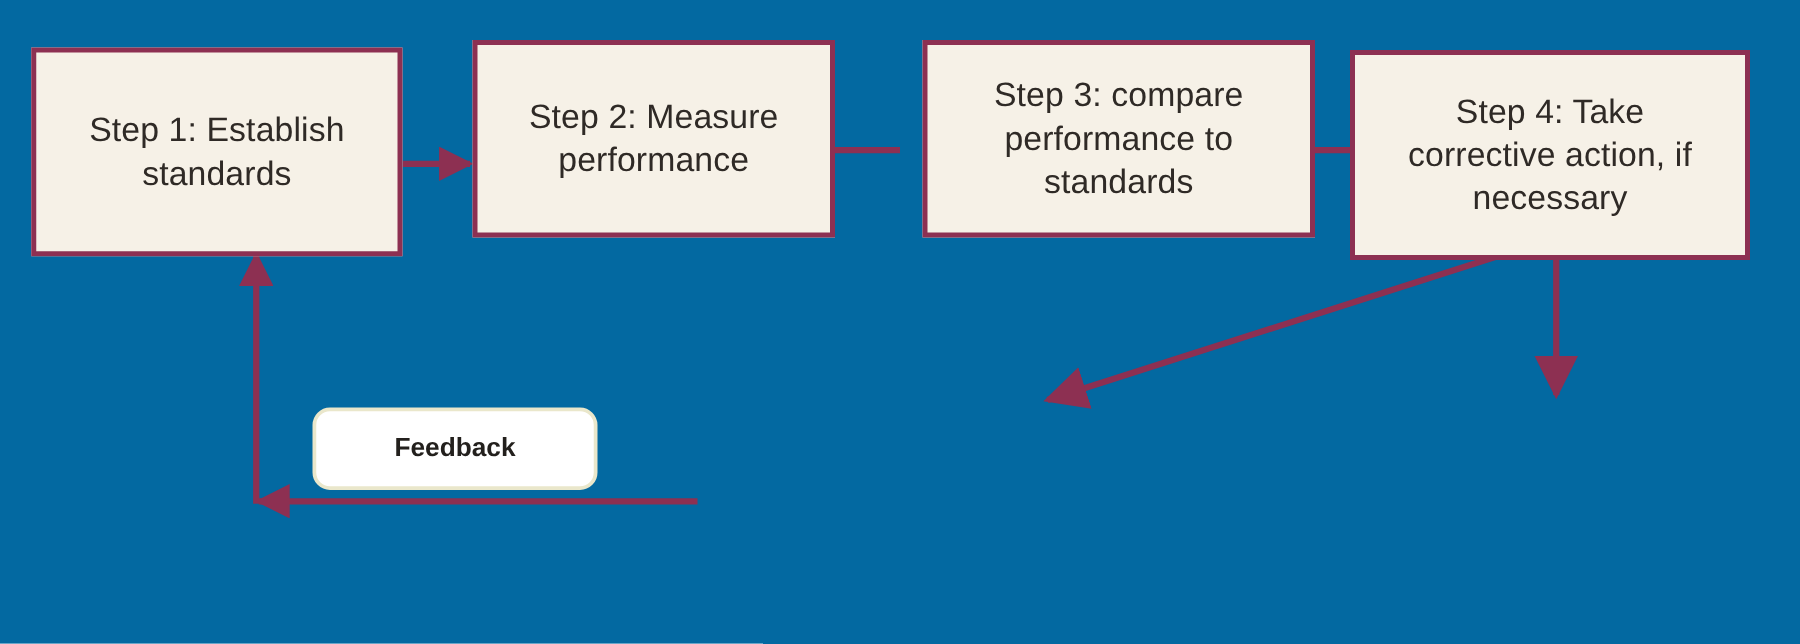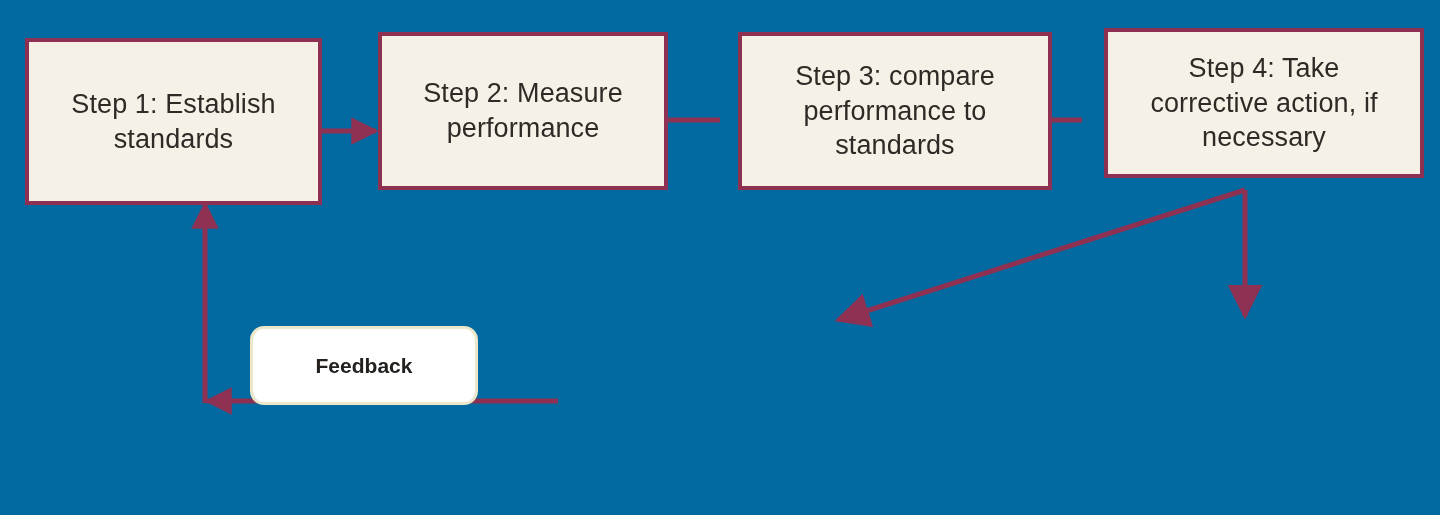--- a/index.html
+++ b/index.html
@@ -97,25 +97,25 @@
     <span class="txt">Step 2: Measure
 performance</span>
   </div>
 
   <div class="node" style="left:718px; top:32px; width:314px; height:158px;margin-left:20px;">
     <span class="txt">Step 3: compare
 performance to
 standards</span>
   </div>
 
-  <div class="node" style="left:1080px; top:28px; width:320px; height:150px;margin-left:24px;">
+  <div class="node" style="left:1080px; top:40px; width:320px; height:168px;">
     <span class="txt">Step 4: Take
 corrective action, if
 necessary</span>
   </div>
 
 
 
-  <div class="feedback" style="left:250px; top:326px; width:228px; height:79px;">
+  <div class="feedback" style="left:250px; top:326px; width:228px; height:66px;">
     <span>Feedback</span>
   </div>
 
 </div>
 
 </body></html>

